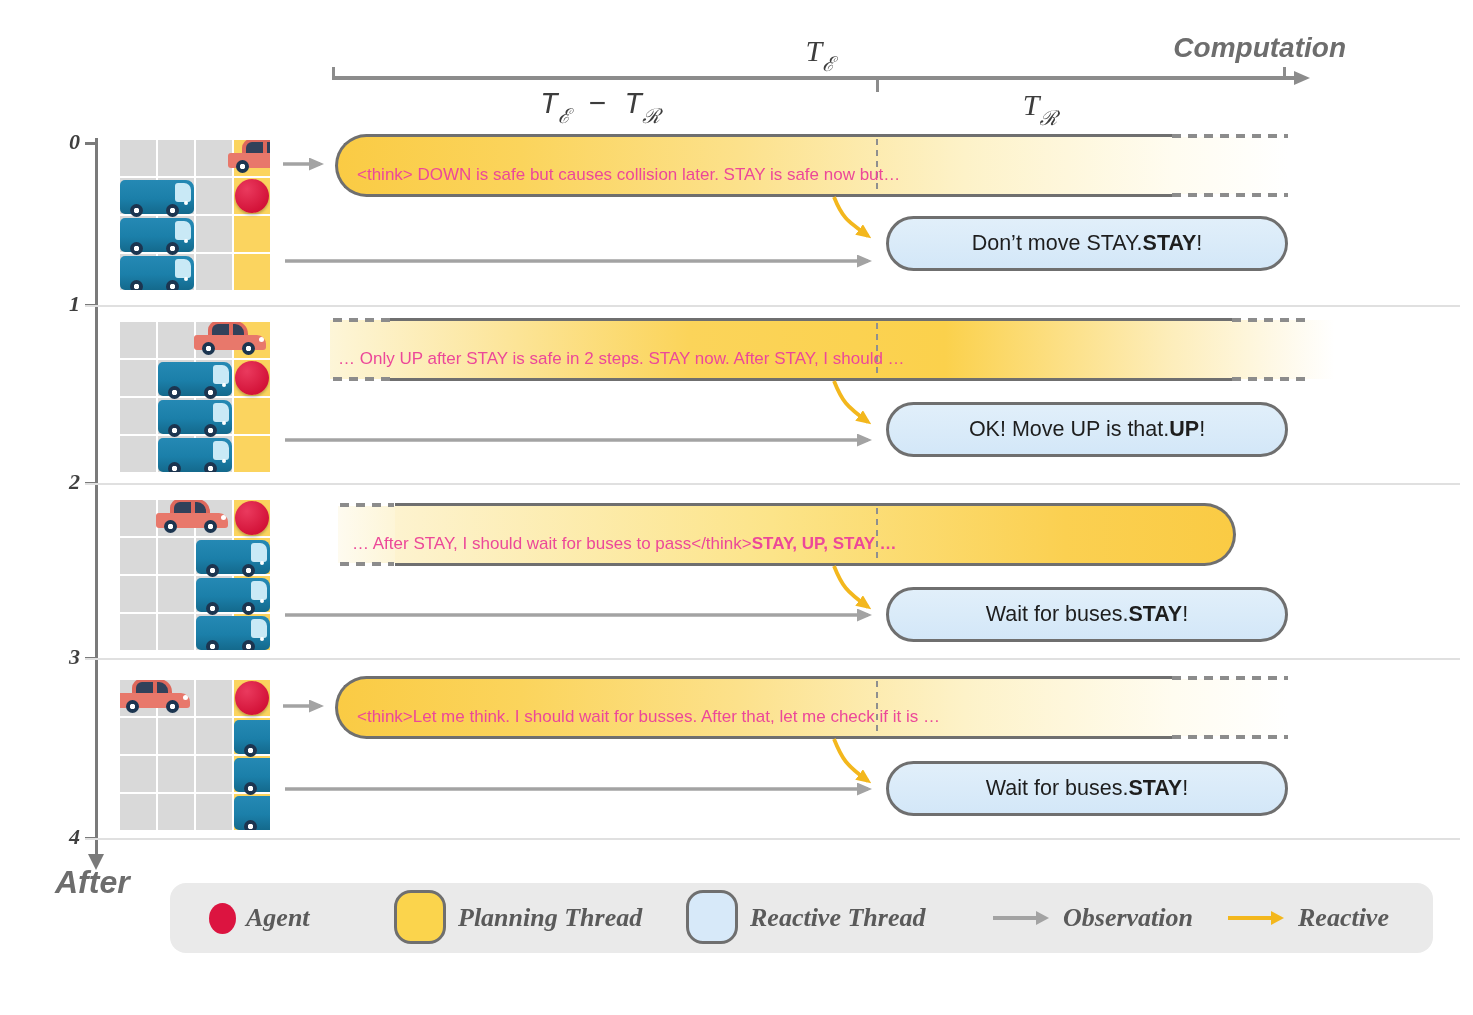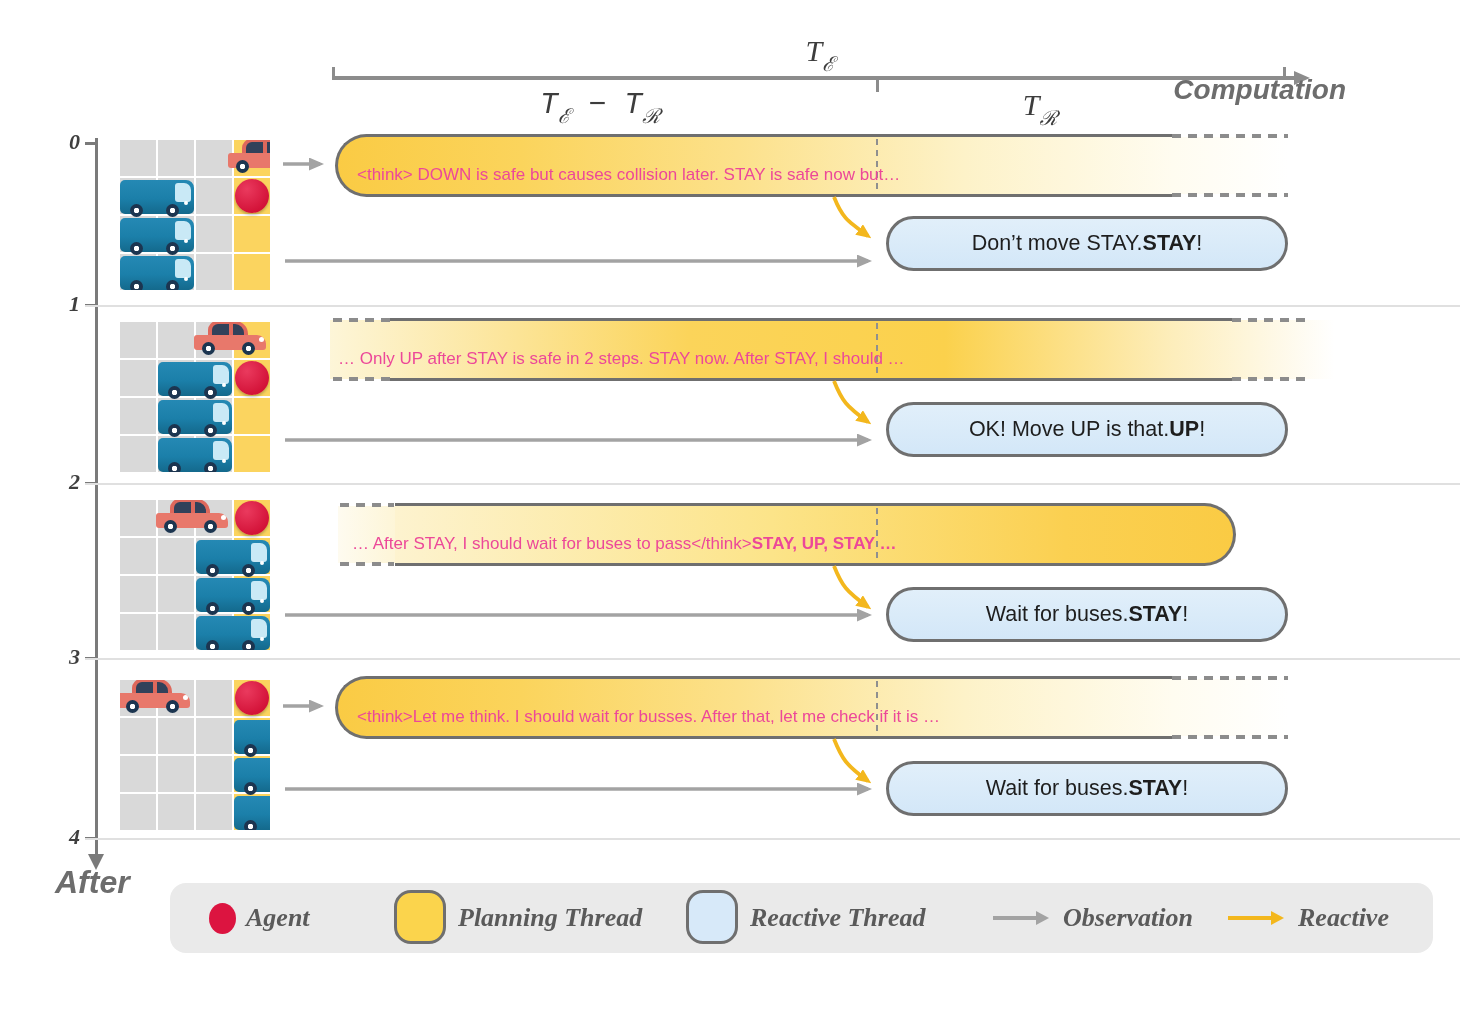--- a/index.html
+++ b/index.html
@@ -102,21 +102,21 @@
 </head>
 <body>
 
 <div id="canvas">
 
   <div class="h-axis-line"></div>
   <div class="h-cap" style="left:332px;top:67px;"></div>
   <div class="h-cap" style="left:1283px;top:67px;"></div>
   <div class="h-cap" style="left:876px;top:80px;"></div>
   <div class="h-arrow"></div>
-  <div class="axis-word" style="left:1150px;top:32px;width:196px;text-align:right;margin-top:42px;">Computation</div>
+  <div class="axis-word" style="left:1150px;top:32px;width:196px;text-align:right;">Computation</div>
   <div class="math-label" style="left:770px;top:34px;width:100px;">
     <span>T</span><sub>ℰ</sub>
   </div>
   <div class="math-label" style="left:490px;top:88px;width:220px;font-family:Liberation Mono, monospace;">
     <span>T</span><sub>ℰ</sub><span> − </span><span>T</span><sub>ℛ</sub>
   </div>
   <div class="math-label" style="left:990px;top:88px;width:100px;">
     <span>T</span><sub>ℛ</sub>
   </div>
 

